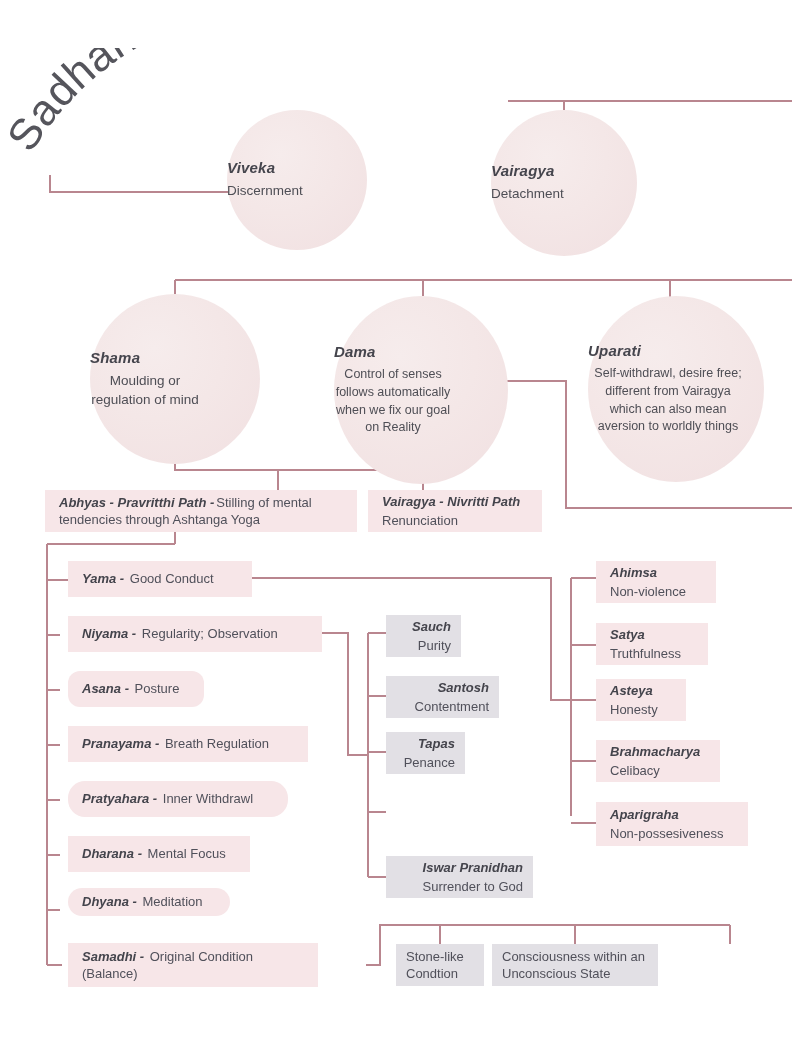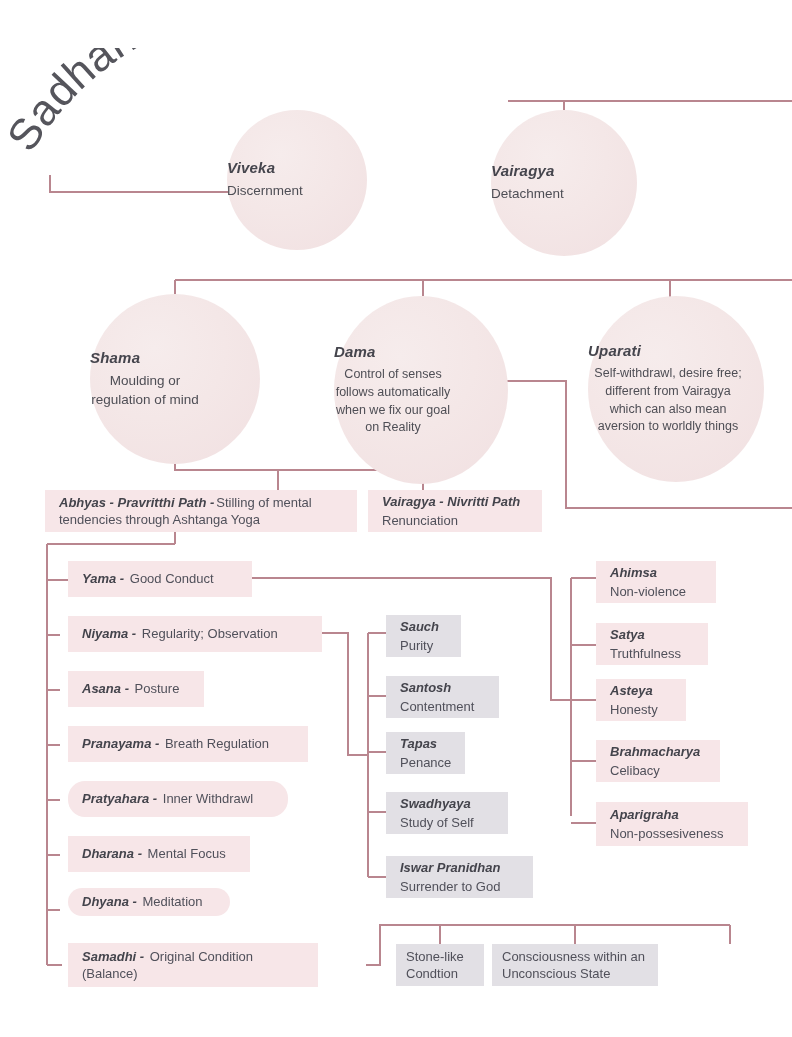--- a/index.html
+++ b/index.html
@@ -31,21 +31,21 @@
   .circle.tight .c-sub{font-size:12.5px;line-height:1.42;}
 
   
   .box{
     position:absolute;box-sizing:border-box;
     display:flex;flex-direction:column;justify-content:center;
     padding:6px 10px 6px 14px;
     font-size:13px;line-height:1.33;
   }
   .box.pink{background:#f7e6e8;}
-  .box.grey{background:#e2e0e5;}
+  .box.grey{background:#e2e0e5;align-items:flex-end;}
   .box .b-term{font-style:italic;font-weight:bold;color:#44444c;}
   .box .b-desc{color:#50505a;font-weight:normal;font-style:normal;}
   .box.inline .b-line{white-space:normal;}
   .box.inline .b-term{margin-right:2px;}
   .box.stack .b-term{display:block;margin-bottom:1px;}
   .box.stack .b-desc{display:block;}
   .box.plain{font-style:normal;font-weight:normal;color:#50505a;}
 
   
   #title-arc{position:absolute;left:8px;top:48px;width:520px;height:110px;}
@@ -163,21 +163,21 @@
     <span class="b-term">Vairagya - Nivritti Path</span>
     <span class="b-desc">Renunciation</span>
   </div>
 
   <div class="box pink inline" style="left:68px;top:561px;width:184px;height:36px;">
     <div class="b-line"><span class="b-term">Yama -</span> <span class="b-desc">Good Conduct</span></div>
   </div>
   <div class="box pink inline" style="left:68px;top:616px;width:254px;height:36px;">
     <div class="b-line"><span class="b-term">Niyama -</span> <span class="b-desc">Regularity; Observation</span></div>
   </div>
-  <div class="box pink inline" style="left:68px;top:671px;width:136px;height:36px;">
+  <div class="box pink inline" style="left:68px;top:671px;width:136px;height:36px;border-radius:12px;">
     <div class="b-line"><span class="b-term">Asana -</span> <span class="b-desc">Posture</span></div>
   </div>
   <div class="box pink inline" style="left:68px;top:726px;width:240px;height:36px;">
     <div class="b-line"><span class="b-term">Pranayama -</span> <span class="b-desc">Breath Regulation</span></div>
   </div>
   <div class="box pink inline" style="left:68px;top:781px;width:220px;height:36px;border-radius:17px;">
     <div class="b-line"><span class="b-term">Pratyahara -</span> <span class="b-desc">Inner Withdrawl</span></div>
   </div>
   <div class="box pink inline" style="left:68px;top:836px;width:182px;height:36px;">
     <div class="b-line"><span class="b-term">Dharana -</span> <span class="b-desc">Mental Focus</span></div>
@@ -194,24 +194,20 @@
     <span class="b-desc">Purity</span>
   </div>
   <div class="box grey stack" style="left:386px;top:676px;width:113px;height:42px;">
     <span class="b-term">Santosh</span>
     <span class="b-desc">Contentment</span>
   </div>
   <div class="box grey stack" style="left:386px;top:732px;width:79px;height:42px;">
     <span class="b-term">Tapas</span>
     <span class="b-desc">Penance</span>
   </div>
-  <div class="box grey stack" style="left:386px;top:792px;width:122px;height:42px;">
-    <span class="b-term">Swadhyaya</span>
-    <span class="b-desc">Study of Self</span>
-  </div>
   <div class="box grey stack" style="left:386px;top:856px;width:147px;height:42px;">
     <span class="b-term">Iswar Pranidhan</span>
     <span class="b-desc">Surrender to God</span>
   </div>
 
   <div class="box pink stack" style="left:596px;top:561px;width:120px;height:42px;">
     <span class="b-term">Ahimsa</span>
     <span class="b-desc">Non-violence</span>
   </div>
   <div class="box pink stack" style="left:596px;top:623px;width:112px;height:42px;">

